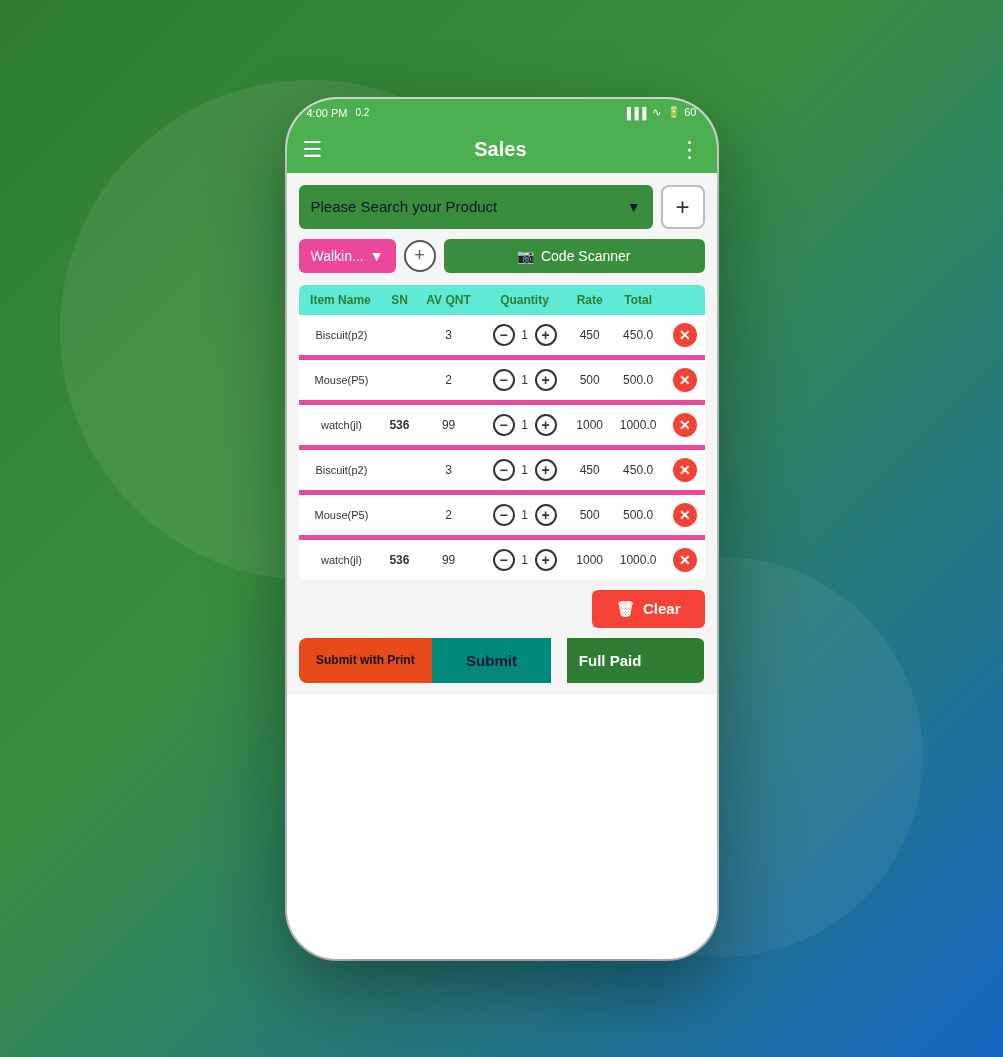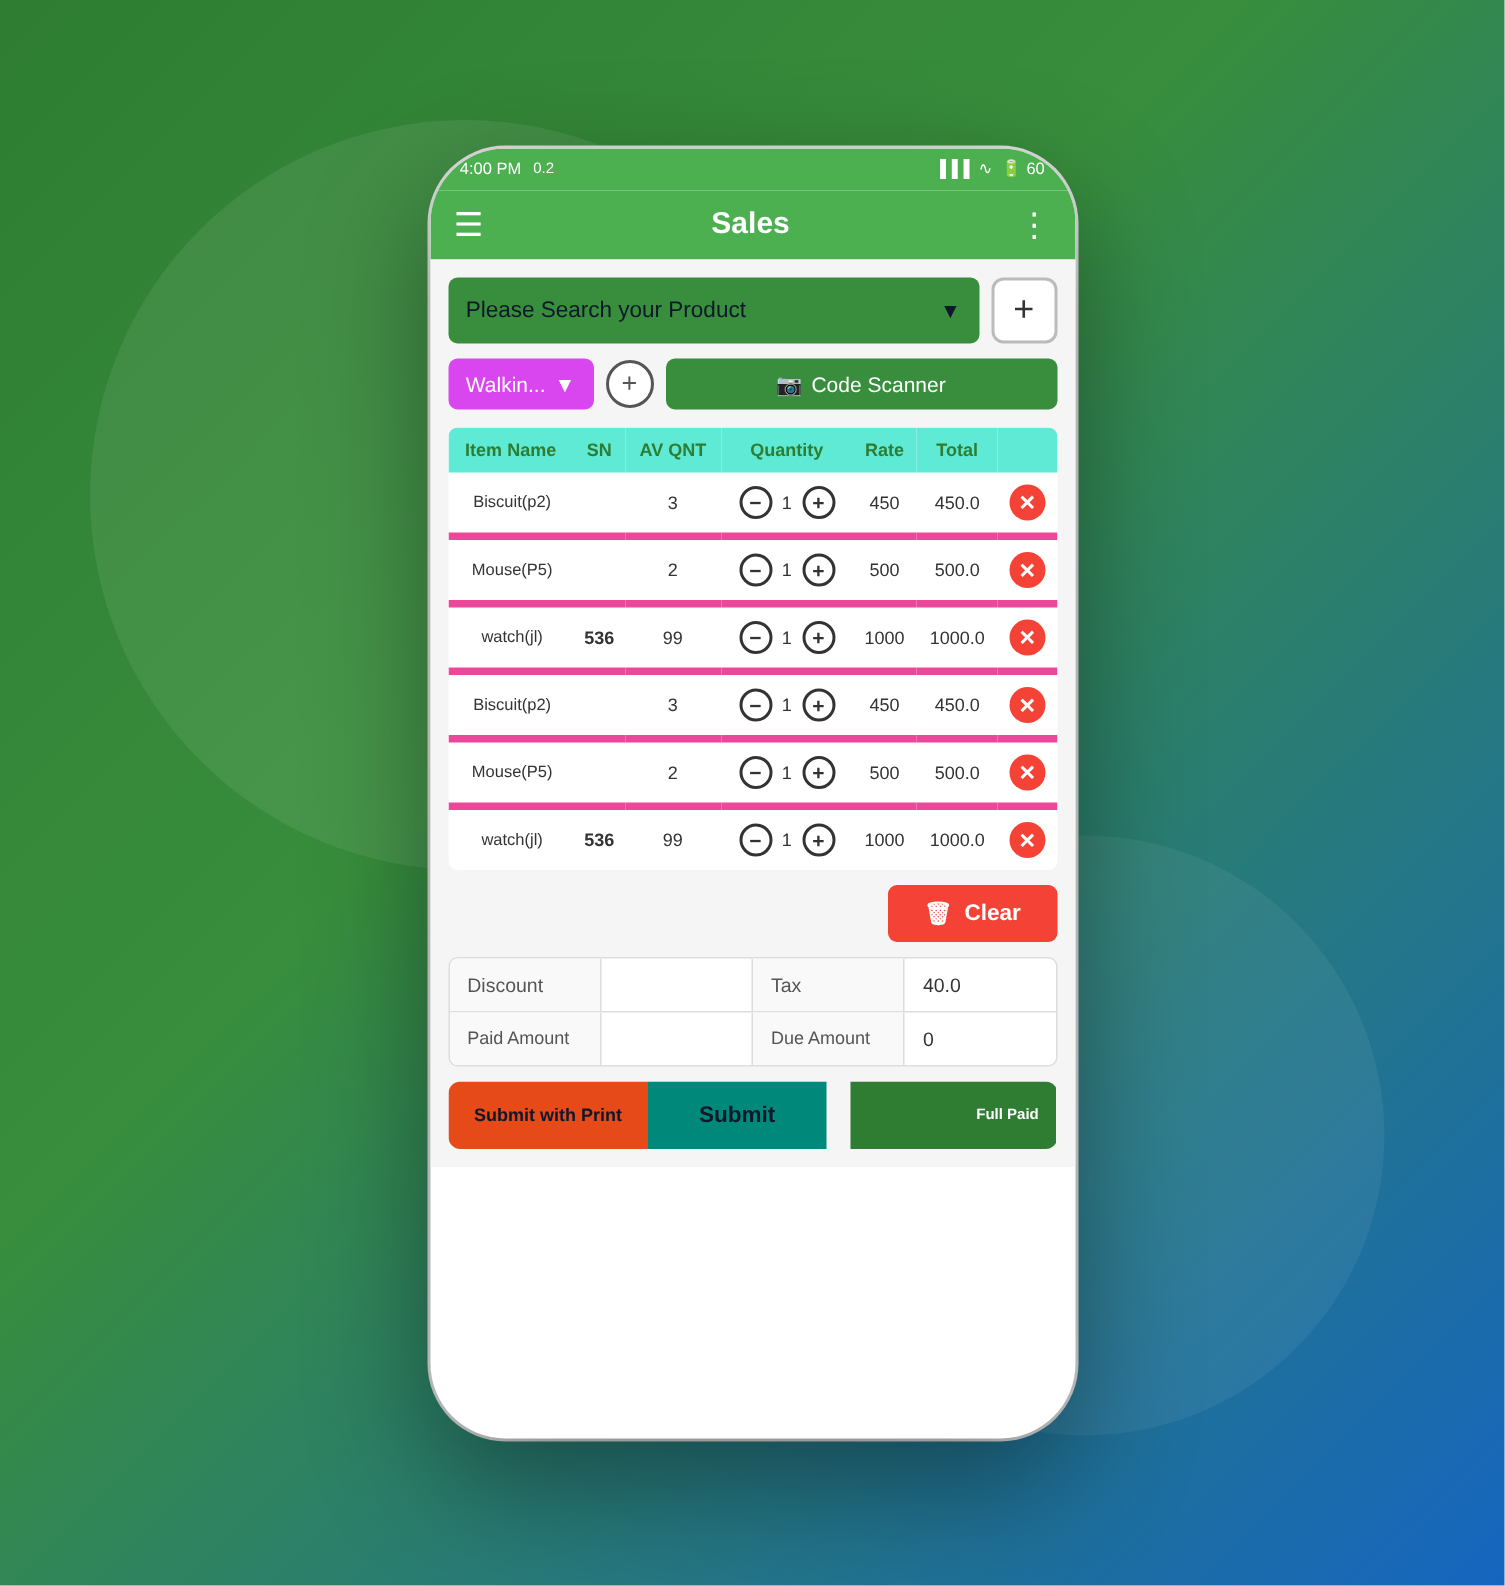--- a/index.html
+++ b/index.html
@@ -124,21 +124,21 @@
     }
 
     
     .customer-row {
       display: flex;
       align-items: center;
       gap: 8px;
       margin-bottom: 12px;
     }
     .customer-dropdown {
-      background: #d946ef;
+      background: #ec4899;
       color: white;
       border: none;
       border-radius: 6px;
       padding: 9px 12px;
       font-size: 14px;
       display: flex;
       align-items: center;
       gap: 6px;
       cursor: pointer;
     }
@@ -323,23 +323,23 @@
       font-weight: 600;
       text-align: center;
       cursor: pointer;
       flex: 1;
       border: none;
     }
     .btn-full-paid {
       background: #2e7d32;
       color: white;
       padding: 14px 12px;
-      font-size: 10px;
+      font-size: 15px;
       font-weight: 600;
-      text-align: right;
+      text-align: left;
       cursor: pointer;
       flex: 1.2;
       border: none;
       margin-left: 16px;
     }
     .btn-grand-total {
       background: #c8e6c9;
       color: #1b5e20;
       padding: 14px 10px;
       font-size: 13px;
@@ -521,38 +521,20 @@
         </tbody>
     </table>
 
     <div class="clear-row">
       <button class="clear-btn">
         <span>🗑</span>
         <span id="clear-label">Clear</span>
       </button>
     </div>
 
-    <div class="summary-grid">
-      <div class="summary-row">
-        <div class="summary-cell label divider">Discount</div>
-        <div class="summary-cell value divider">
-          <input type="text" style="border: none; outline: none; width: 100%; font-size: 13px;" placeholder="">
-        </div>
-        <div class="summary-cell label divider">Tax</div>
-        <div class="summary-cell value">40.0</div>
-      </div>
-      <div class="summary-row">
-        <div class="summary-cell label divider" style="font-size:12px;">Paid Amount</div>
-        <div class="summary-cell value divider">
-          <input type="text" style="border: none; outline: none; width: 100%; font-size: 13px;" placeholder="">
-        </div>
-        <div class="summary-cell label divider" style="font-size:12px;">Due Amount</div>
-        <div class="summary-cell value">0</div>
-      </div>
-    </div>
 
     <div class="bottom-buttons">
       <button class="btn-submit-print">Submit with Print</button>
       <button class="btn-submit">Submit</button>
       <button class="btn-full-paid">Full Paid</button>
     </div>
 
   </div>
 </div>
 

